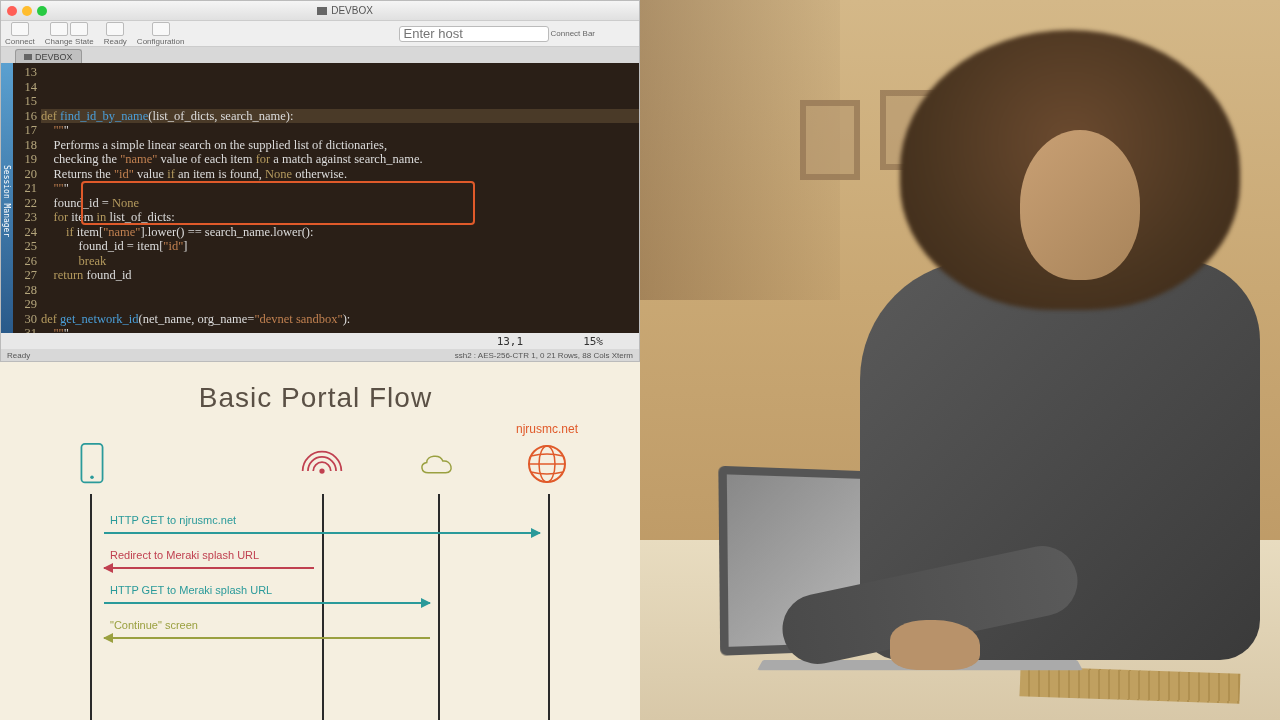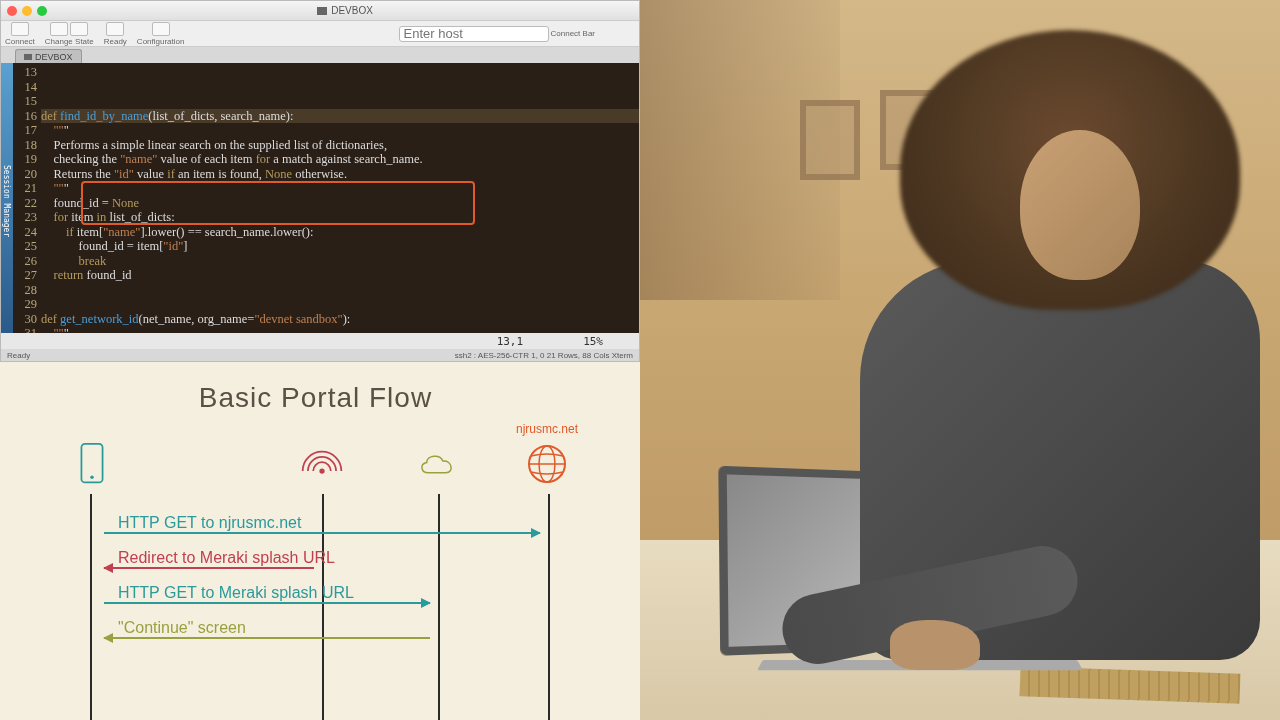--- a/index.html
+++ b/index.html
@@ -58,21 +58,21 @@
   .lane-head { position: absolute; top: 0; text-align: center; }
   .lane-line { position: absolute; top: 52px; bottom: 0; width: 2px; background: #2a2a2a; }
   .phone { left: 70px; }
   .ap { left: 300px; }
   .cloud { left: 415px; }
   .globe { left: 525px; }
   .icon-svg { width: 44px; height: 44px; }
   .globe-label { position: absolute; top: -20px; width: 100px; left: -28px; font-size: 12px; color: #e05a2a; text-align: center; }
 
   .arrow { position: absolute; left: 104px; height: 2px; }
-  .arrow .lbl { position: absolute; top: -18px; left: 14px; font-size: 16px; white-space: nowrap; }
+  .arrow .lbl { position: absolute; top: -18px; left: 6px; font-size: 11px; white-space: nowrap; }
   .arrow .head-r { position: absolute; right: -1px; top: -4px; border-left: 10px solid; border-top: 5px solid transparent; border-bottom: 5px solid transparent; }
   .arrow .head-l { position: absolute; left: -1px; top: -4px; border-right: 10px solid; border-top: 5px solid transparent; border-bottom: 5px solid transparent; }
   .teal { background: #2a9a9a; } .teal .lbl { color: #2a9a9a; } .teal .head-r, .teal .head-l { color: #2a9a9a; }
   .red { background: #c04050; } .red .lbl { color: #c04050; } .red .head-r, .red .head-l { color: #c04050; }
   .olive { background: #9aa040; } .olive .lbl { color: #9aa040; } .olive .head-r, .olive .head-l { color: #9aa040; }
 
   
   .photo-sim { width: 100%; height: 100%; position: relative; overflow: hidden; }
   .wall { position: absolute; inset: 0; background: linear-gradient(180deg, #d4b888 0%, #c9a874 40%, #b8935f 100%); }
   .shelf { position: absolute; left: 0; top: 0; width: 200px; height: 300px; background: linear-gradient(90deg, rgba(80,50,30,0.3), rgba(80,50,30,0.05)); }

